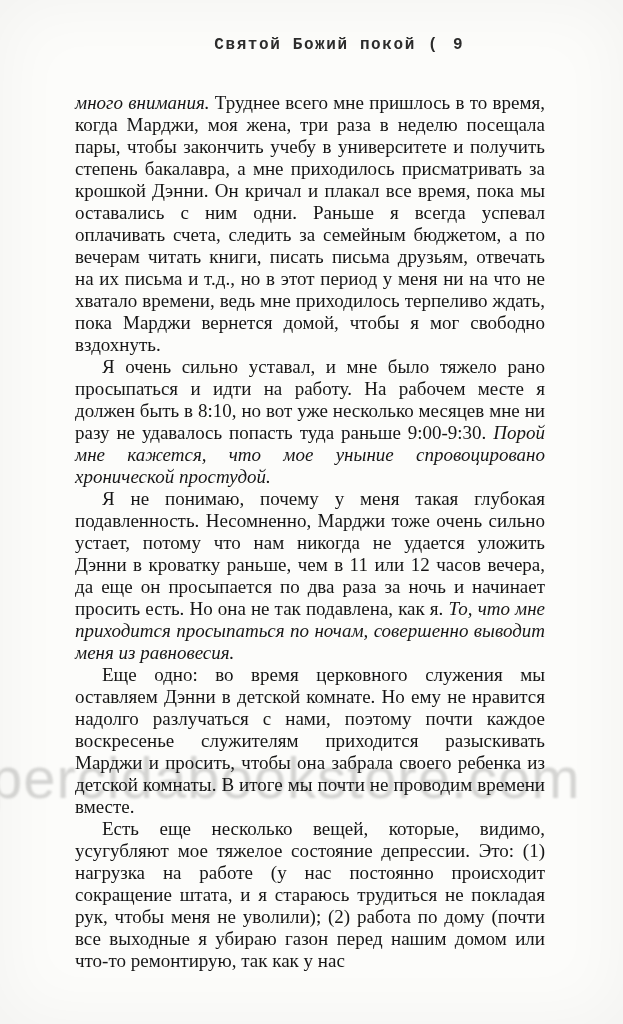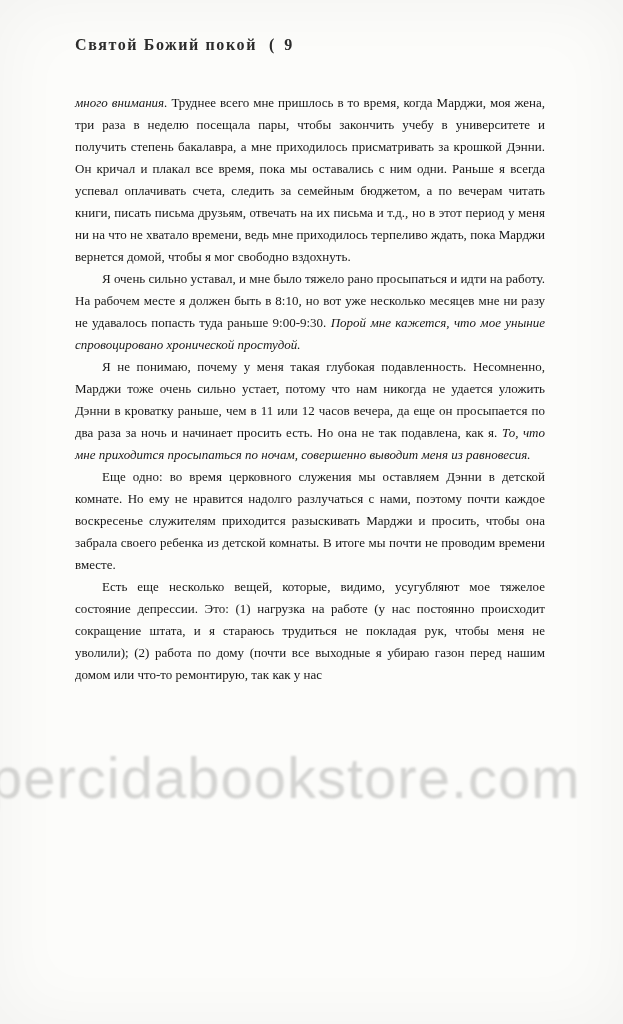--- a/index.html
+++ b/index.html
@@ -25,41 +25,41 @@
     font-weight: 400;
     letter-spacing: 1px;
     color: #b4b4b2;
     opacity: 0.55;
     filter: blur(1.3px);
     user-select: none;
   }
   .running-header {
     position: absolute;
     top: 36px;
-    left: 75px;
+    left: 90px;
     width: 500px;
     z-index: 2;
-    text-align: left;
-    font-family: Liberation Serif, serif;
+    text-align: center;
+    font-family: Liberation Mono, monospace;
     font-weight: 700;
     font-size: 16px;
     letter-spacing: 1.6px;
     color: #2c2c2c;
   }
   .header-page {
     margin-left: 12px;
     letter-spacing: 3px;
   }
   .body-text {
     position: absolute;
     top: 92px;
     left: 75px;
     width: 470px;
     z-index: 2;
-    font-size: 13px;
+    font-size: 19px;
     line-height: 22px;
     text-align: justify;
     color: #161616;
     text-rendering: optimizeLegibility;
   }
   .para {
     margin: 0;
     text-indent: 27px;
   }
   .para.no-indent { text-indent: 0; }

